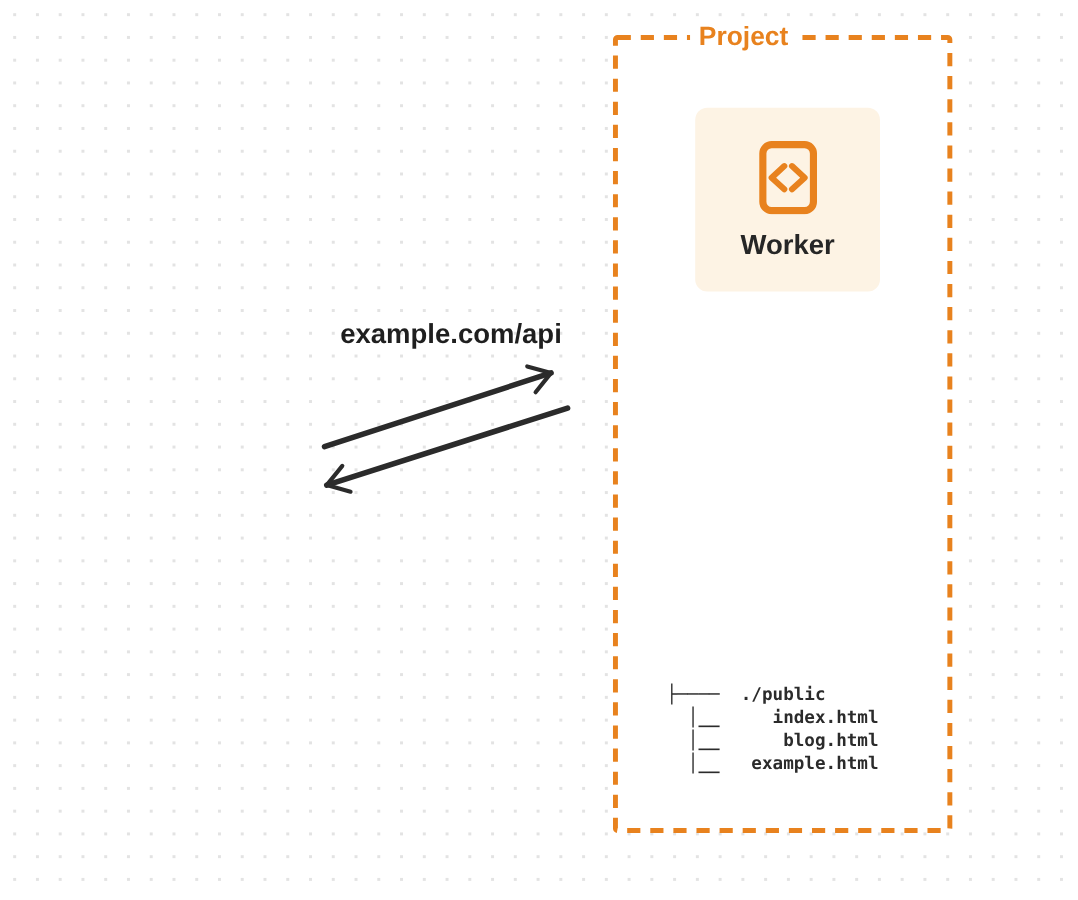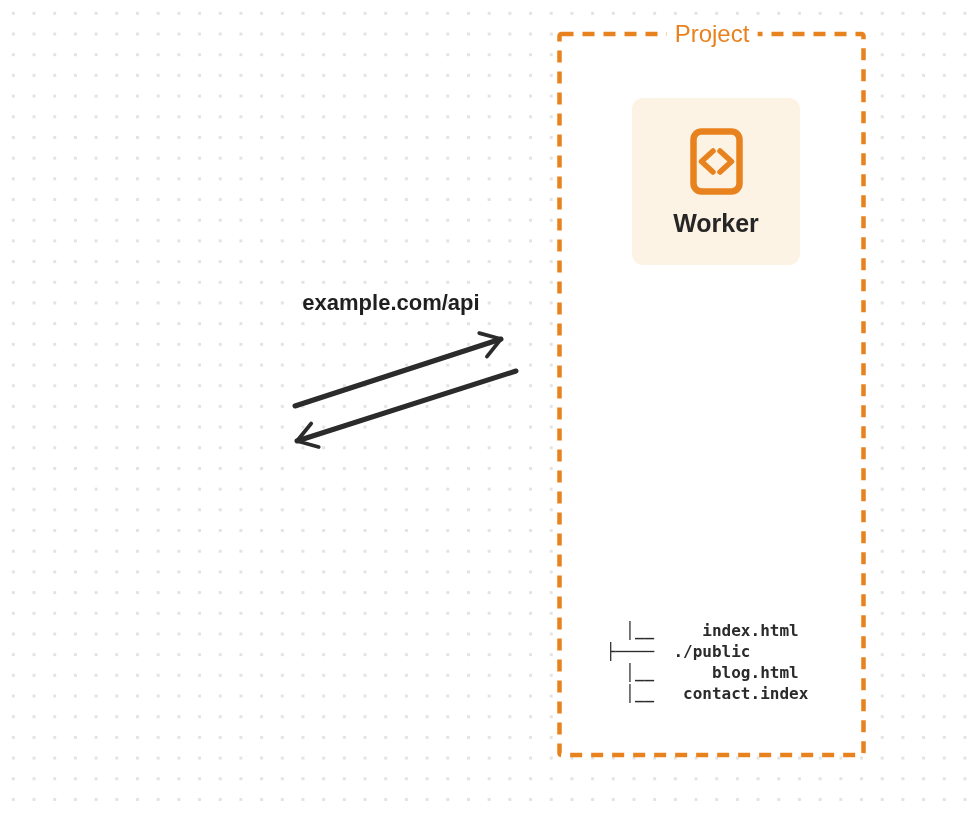--- a/index.html
+++ b/index.html
@@ -17,25 +17,25 @@
     overflow:hidden;
     background-color:#ffffff;
     background-image:radial-gradient(var(--dot) 1.6px, rgba(255,255,255,0) 1.8px);
     background-size:20.7px 20.7px;
     background-position:3px 3px;
     font-family:"Liberation Sans", sans-serif;
   }
   .layer{position:absolute;left:0;top:0;}
   .project-label{
     position:absolute;
-    left:712px;top:20px;
+    left:676px;top:20px;
     transform:translateX(-50%);
     background:#ffffff;
     padding:0 8px;
-    font-size:24px;font-weight:normal;
+    font-size:24px;font-weight:bold;
     color:var(--accent);
     z-index:3;
     white-space:nowrap;
   }
   .card{
     position:absolute;
     display:flex;flex-direction:column;
     align-items:center;justify-content:center;
     border-radius:11px;
     z-index:2;
@@ -51,23 +51,23 @@
   .assets-card{
     left:628px;top:451px;width:169px;height:166px;
     background:var(--card-bg);gap:28px;
   }
   .client-card{
     left:83px;top:313px;width:165px;height:167px;
     background:var(--client-bg);gap:0;
   }
   .request-label{
     position:absolute;
-    left:391px;top:290px;
+    left:410px;top:290px;
     transform:translateX(-50%);
-    font-size:22px;font-weight:bold;color:#1F1F1F;
+    font-size:25px;font-weight:bold;color:#1F1F1F;
     white-space:nowrap;
     z-index:2;
   }
   .file-tree{
     position:absolute;
     left:606px;top:620px;
     font-family:"DejaVu Sans Mono", monospace;
     font-size:16px;font-weight:bold;
     line-height:21px;
     color:var(--ink);
@@ -97,22 +97,22 @@
     <svg width="53" height="67" viewBox="0 0 53 67">
       <rect x="3.5" y="3.5" width="46" height="60" rx="8" fill="none" stroke="var(--accent)" stroke-width="6.5"></rect>
       <polyline points="23,23 11.5,33.5 23,44" fill="none" stroke="var(--accent)" stroke-width="5.5" stroke-linecap="round" stroke-linejoin="round"></polyline>
       <polyline points="30,23 41.5,33.5 30,44" fill="none" stroke="var(--accent)" stroke-width="5.5" stroke-linecap="round" stroke-linejoin="round"></polyline>
     </svg>
     <div class="card-label">Worker</div>
   </div>
 
 
   <div class="file-tree">
+      <div class="tree-line">├────  ./public</div>
       <div class="tree-line">  │__     index.html</div>
-      <div class="tree-line">├────  ./public</div>
       <div class="tree-line">  │__      blog.html</div>
-      <div class="tree-line">  │__   contact.index</div>
+      <div class="tree-line">  │__   example.html</div>
     </div>
 
 
   <div class="request-label">example.com/api</div>
 
 </div>
 
 </body></html>

